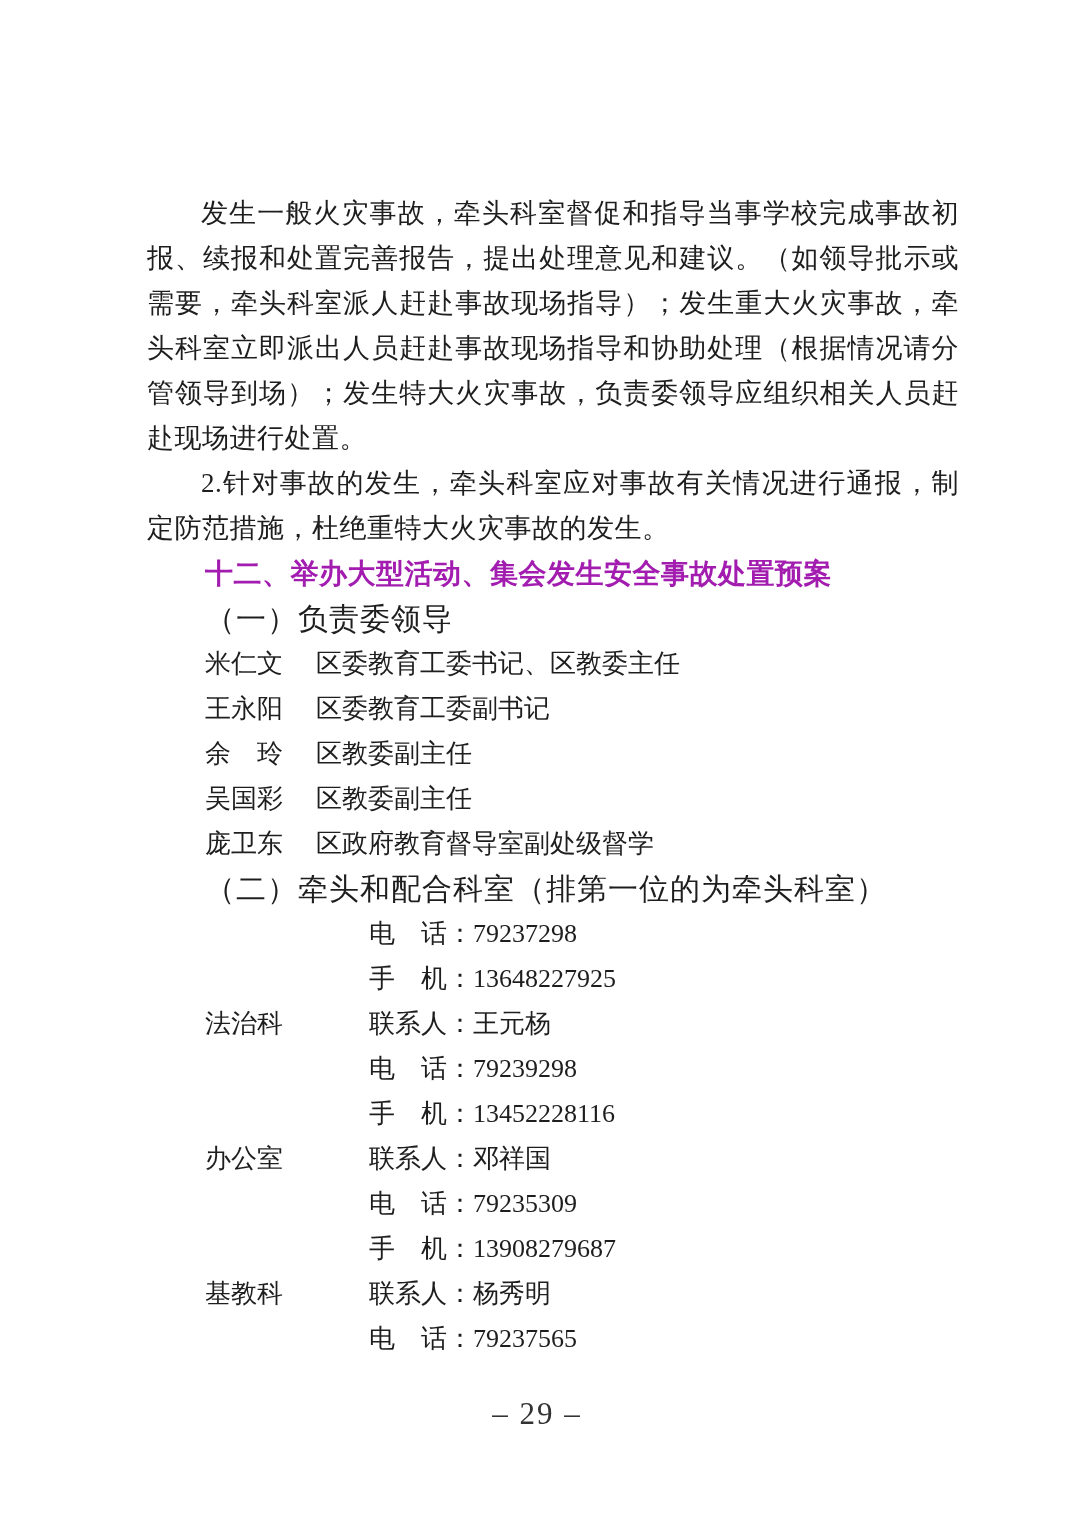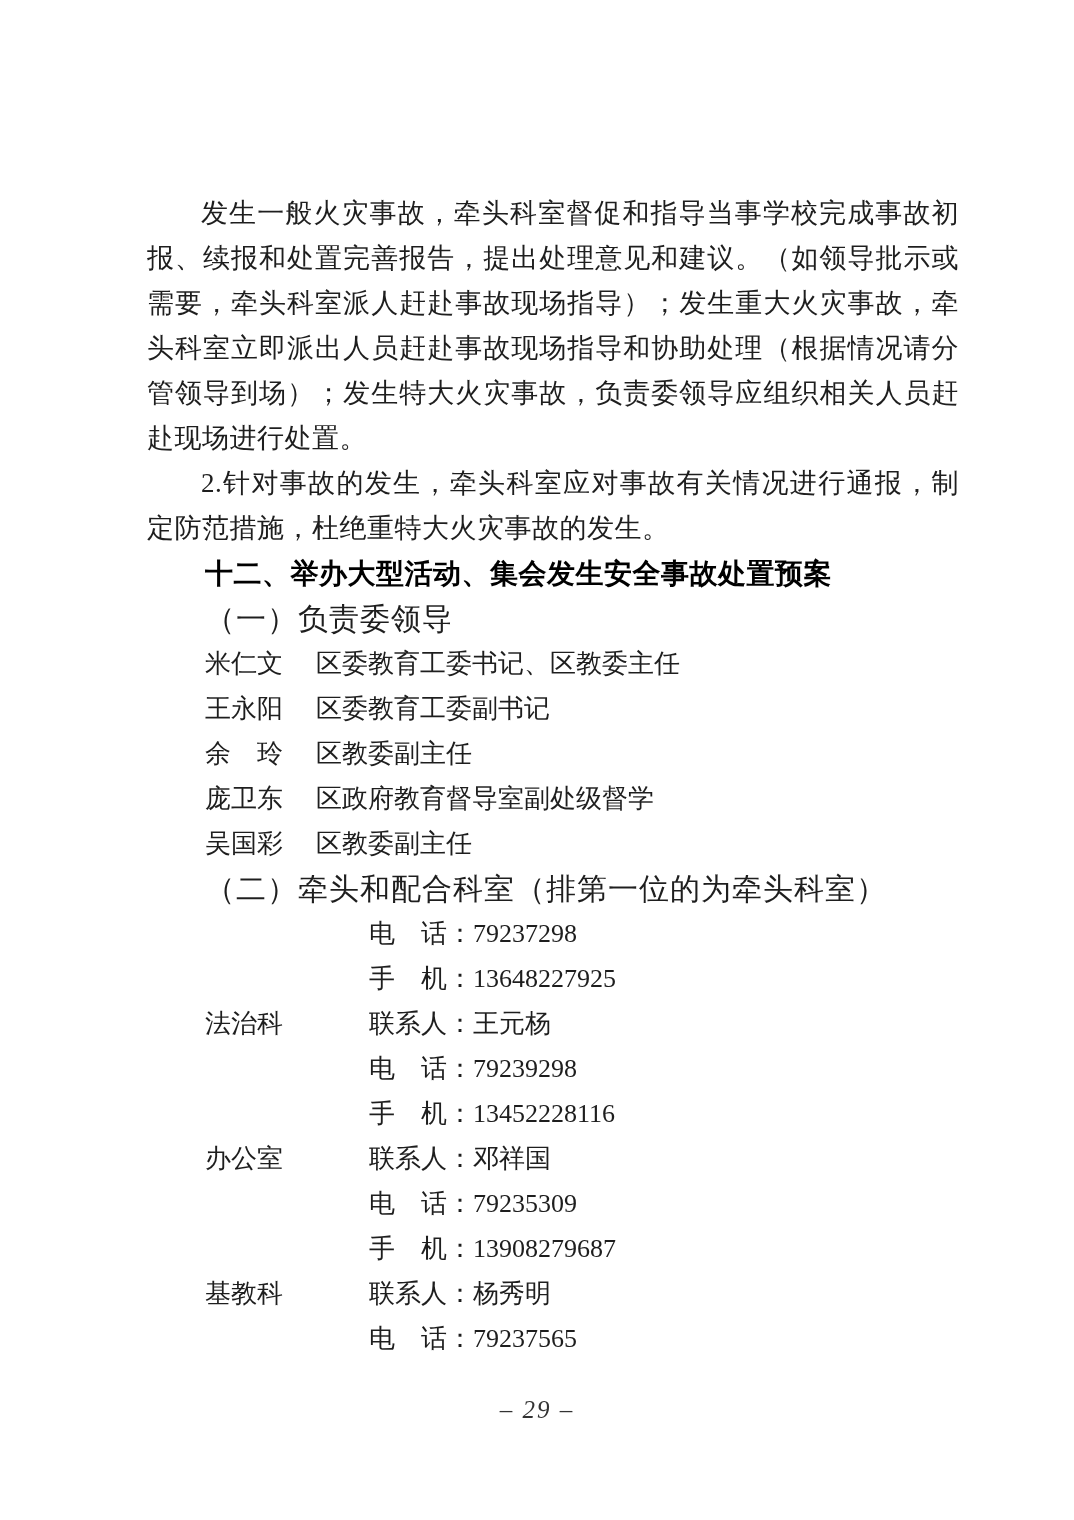--- a/index.html
+++ b/index.html
@@ -31,21 +31,21 @@
   .row {
     height: 45px;
     line-height: 45px;
     font-size: 26px;
     white-space: nowrap;
   }
   .indent { padding-left: 58px; }
   .section-heading {
     font-family: "Liberation Sans", "DejaVu Sans", sans-serif;
     font-weight: bold;
-    color: #000000;
+    color: #a21caf;
     font-size: 28px;
     letter-spacing: 0.5px;
   }
   .subsection {
     font-size: 30px;
     letter-spacing: 1px;
   }
   .leader-name {
     display: inline-block;
     width: 111px;
@@ -54,24 +54,23 @@
     display: inline-block;
     width: 164px;
   }
   .contact-value { }
   .page-number {
     position: absolute;
     left: 0;
     top: 1396px;
     width: 100%;
     text-align: center;
-    font-size: 25px;
+    font-size: 31px;
     color: #333333;
     letter-spacing: 2px;
-    font-style: italic;
   }
 </style>
 </head>
 <body>
 
 <div class="page">
   <div class="content">
 
     <p class="body-par">发生一般火灾事故，牵头科室督促和指导当事学校完成事故初报、续报和处置完善报告，提出处理意见和建议。（如领导批示或需要，牵头科室派人赶赴事故现场指导）；发生重大火灾事故，牵头科室立即派出人员赶赴事故现场指导和协助处理（根据情况请分管领导到场）；发生特大火灾事故，负责委领导应组织相关人员赶赴现场进行处置。</p>
     <p class="body-par">2.针对事故的发生，牵头科室应对事故有关情况进行通报，制定防范措施，杜绝重特大火灾事故的发生。</p>
@@ -83,24 +82,24 @@
     <div class="row indent">
       <span class="leader-name">米仁文</span><span>区委教育工委书记、区教委主任</span>
     </div>
     <div class="row indent">
       <span class="leader-name">王永阳</span><span>区委教育工委副书记</span>
     </div>
     <div class="row indent">
       <span class="leader-name">余　玲</span><span>区教委副主任</span>
     </div>
     <div class="row indent">
-      <span class="leader-name">庞卫东</span><span>区政府教育督导室副处级督学</span>
+      <span class="leader-name">吴国彩</span><span>区教委副主任</span>
     </div>
     <div class="row indent">
-      <span class="leader-name">吴国彩</span><span>区教委副主任</span>
+      <span class="leader-name">庞卫东</span><span>区政府教育督导室副处级督学</span>
     </div>
 
     <div class="row indent subsection">（二）牵头和配合科室（排第一位的为牵头科室）</div>
 
     <div class="row indent">
       <span class="contact-dept"></span><span>电　话：</span><span class="contact-value">79237298</span>
     </div>
     <div class="row indent">
       <span class="contact-dept"></span><span>手　机：</span><span class="contact-value">13648227925</span>
     </div>

